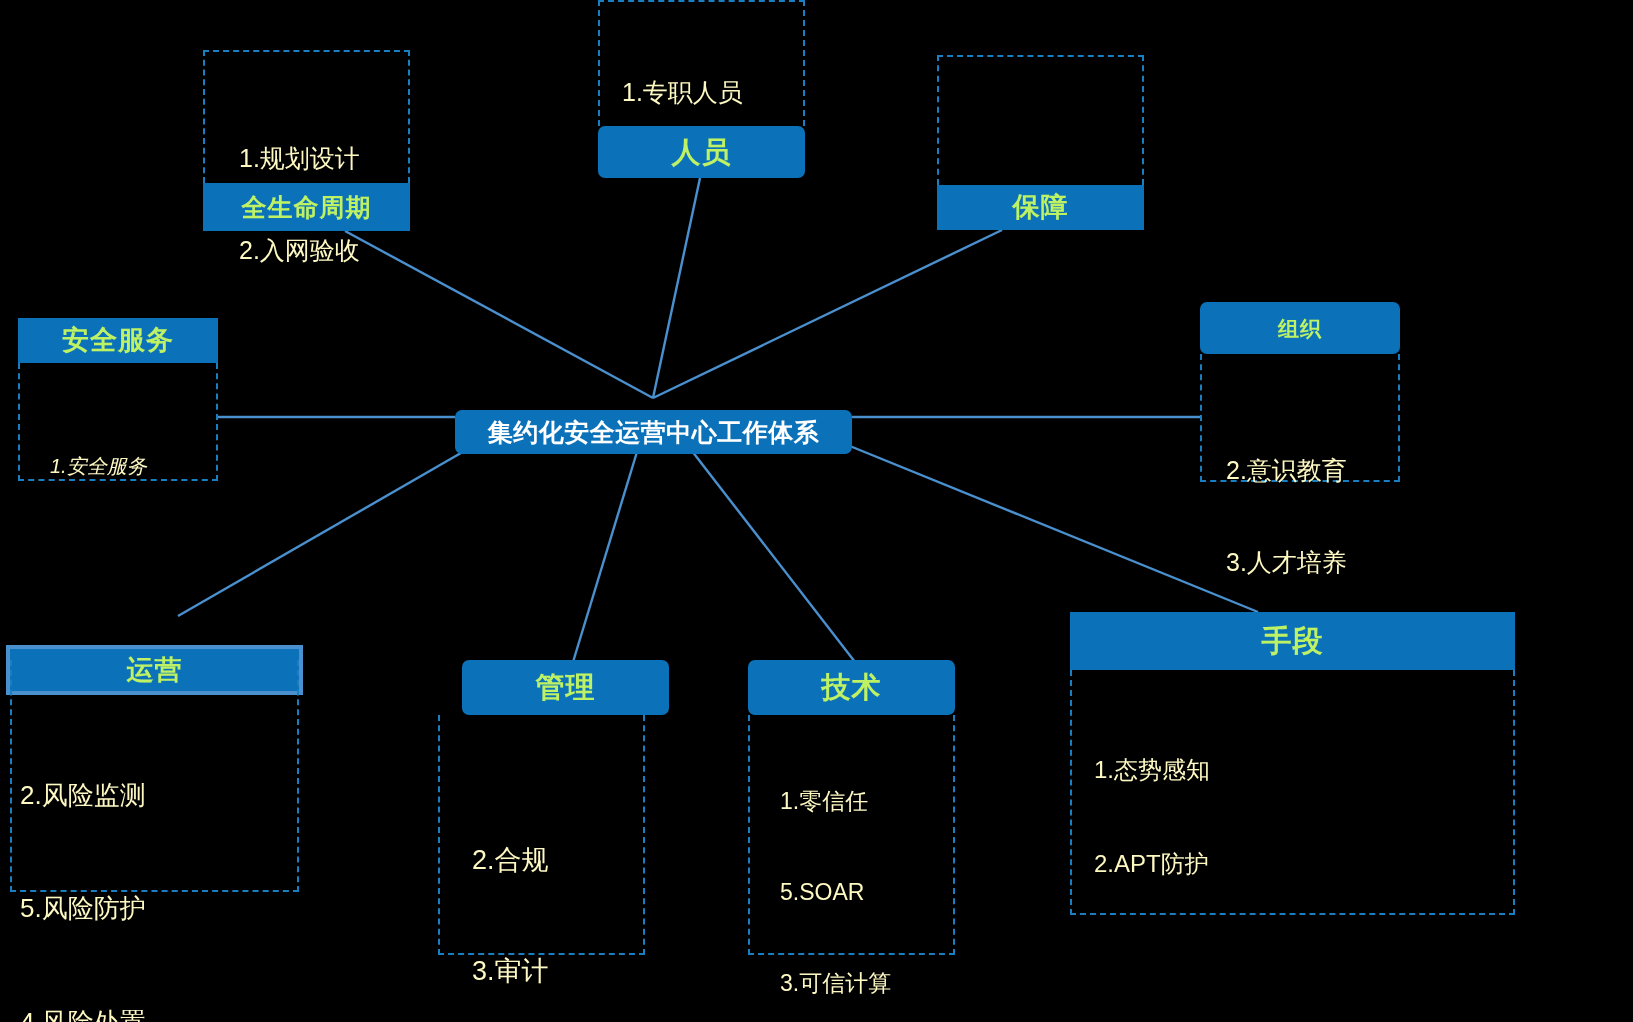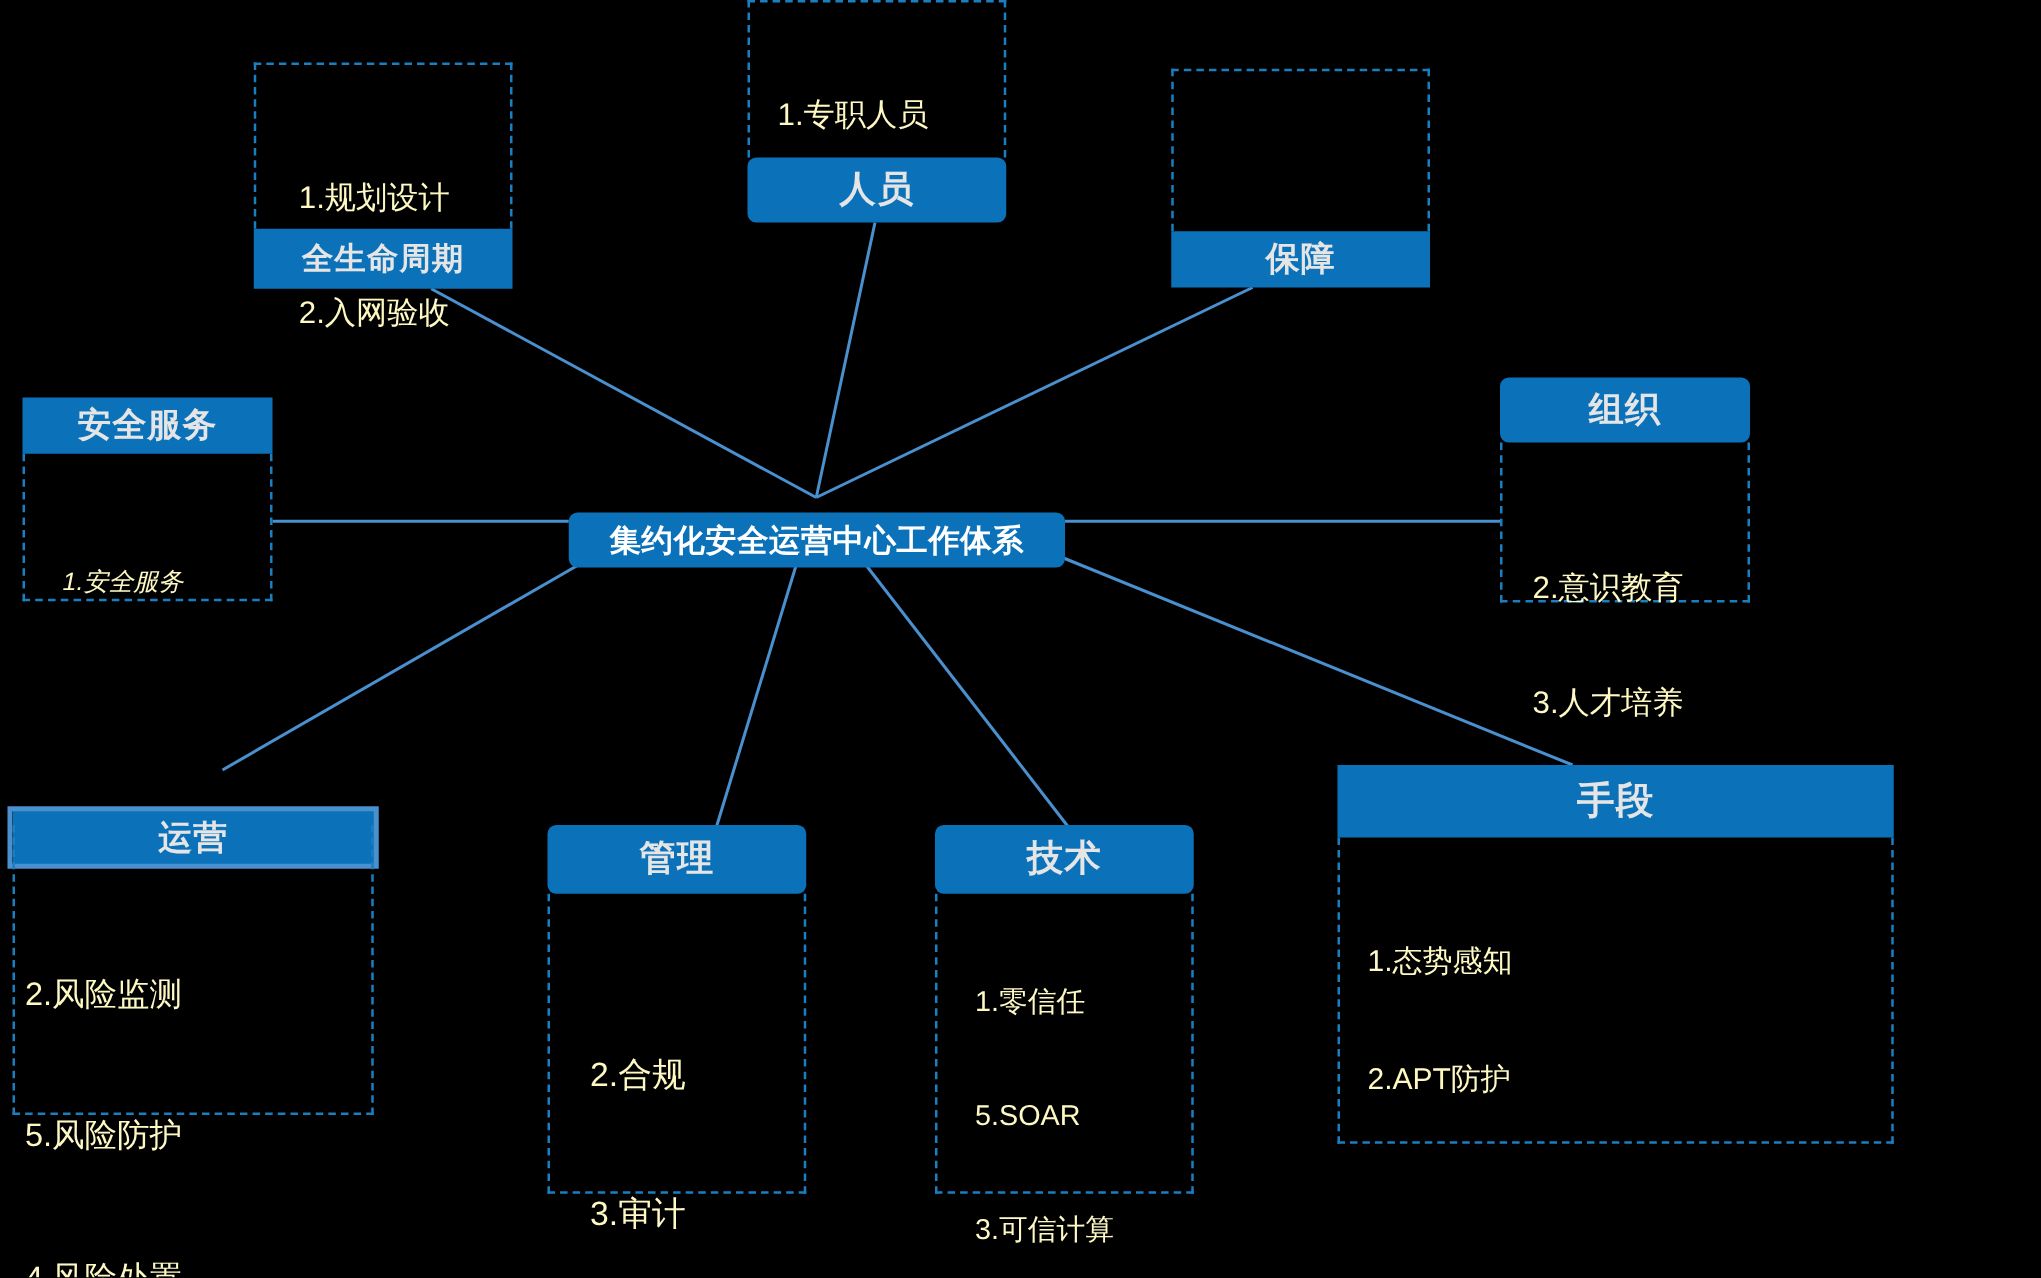--- a/index.html
+++ b/index.html
@@ -24,21 +24,21 @@
   }
   
   .node {
     position: absolute;
     box-sizing: border-box;
   }
   .title {
     position: absolute;
     box-sizing: border-box;
     background: #0b72ba;
-    color: #e5e5e5;
+    color: #bef264;
     font-weight: bold;
     display: flex;
     align-items: center;
     justify-content: center;
     text-align: center;
     letter-spacing: 1px;
     line-height: 1;
   }
   .title.rounded { border-radius: 7px; }
   .title.selected {
@@ -133,21 +133,21 @@
   <div class="node">
     <div class="body no-bottom" style="left:937px; top:55px; width:207px; height:130px;">
       <div class="lines" style="left:33px; top:72px; font-size:25px;">
         <span class="ln u">2.云化设施</span>
       </div>
     </div>
     <div class="title" style="left:937px; top:185px; width:207px; height:45px; font-size:27px;">保障</div>
   </div>
 
   <div class="node">
-    <div class="title rounded" style="left:1200px; top:302px; width:200px; height:52px; font-size:28px;">组织</div>
+    <div class="title rounded" style="left:1200px; top:302px; width:200px; height:52px; font-size:21px;">组织</div>
     <div class="body no-top" style="left:1200px; top:354px; width:200px; height:128px;">
       <div class="lines" style="left:24px; top:40px; font-size:25px;">
         <span class="ln">2.意识教育</span>
         <span class="ln">3.人才培养</span>
       </div>
     </div>
   </div>
 
   <div class="node">
     <div class="title" style="left:18px; top:318px; width:200px; height:45px; font-size:27px;">安全服务</div>
@@ -165,21 +165,21 @@
         <span class="ln">2.风险监测</span>
         <span class="ln">5.风险防护</span>
         <span class="ln">4.风险处置</span>
         
         
       </div>
     </div>
   </div>
 
   <div class="node">
-    <div class="title rounded" style="left:438px; top:660px; width:207px; height:55px; font-size:29px;">管理</div>
+    <div class="title rounded" style="left:462px; top:660px; width:207px; height:55px; font-size:29px;">管理</div>
     <div class="body no-top" style="left:438px; top:715px; width:207px; height:240px;">
       <div class="lines" style="left:32px; top:52px; font-size:27px; line-height:1.38;">
         <span class="ln">2.合规</span>
         <span class="ln">3.审计</span>
         
       </div>
     </div>
   </div>
 
   <div class="node">

